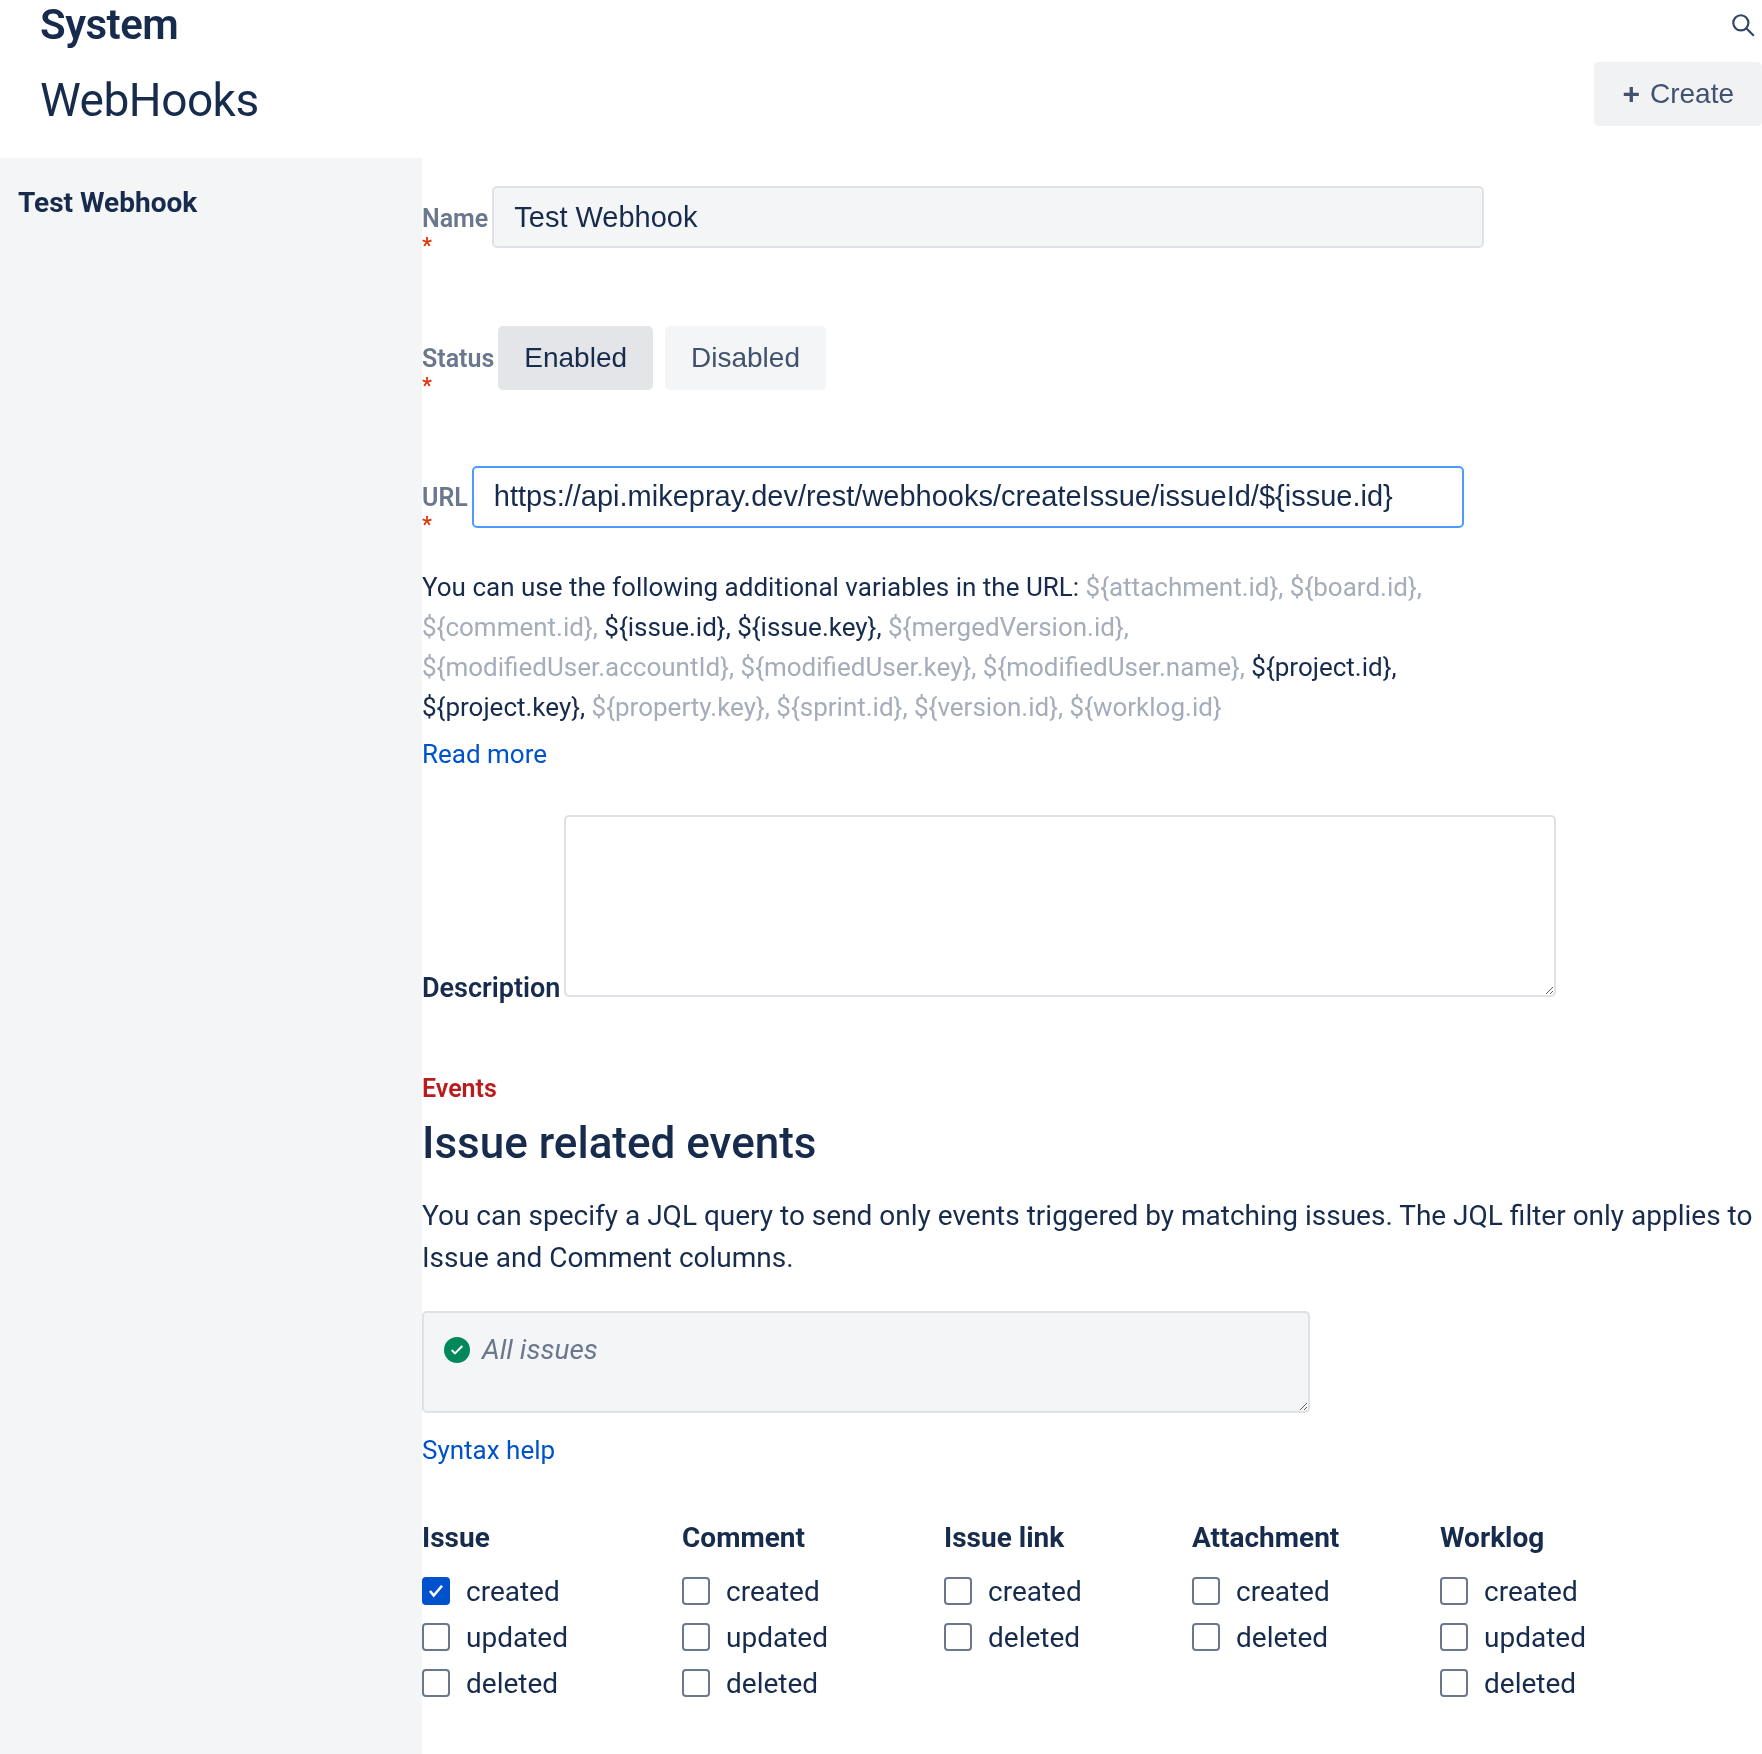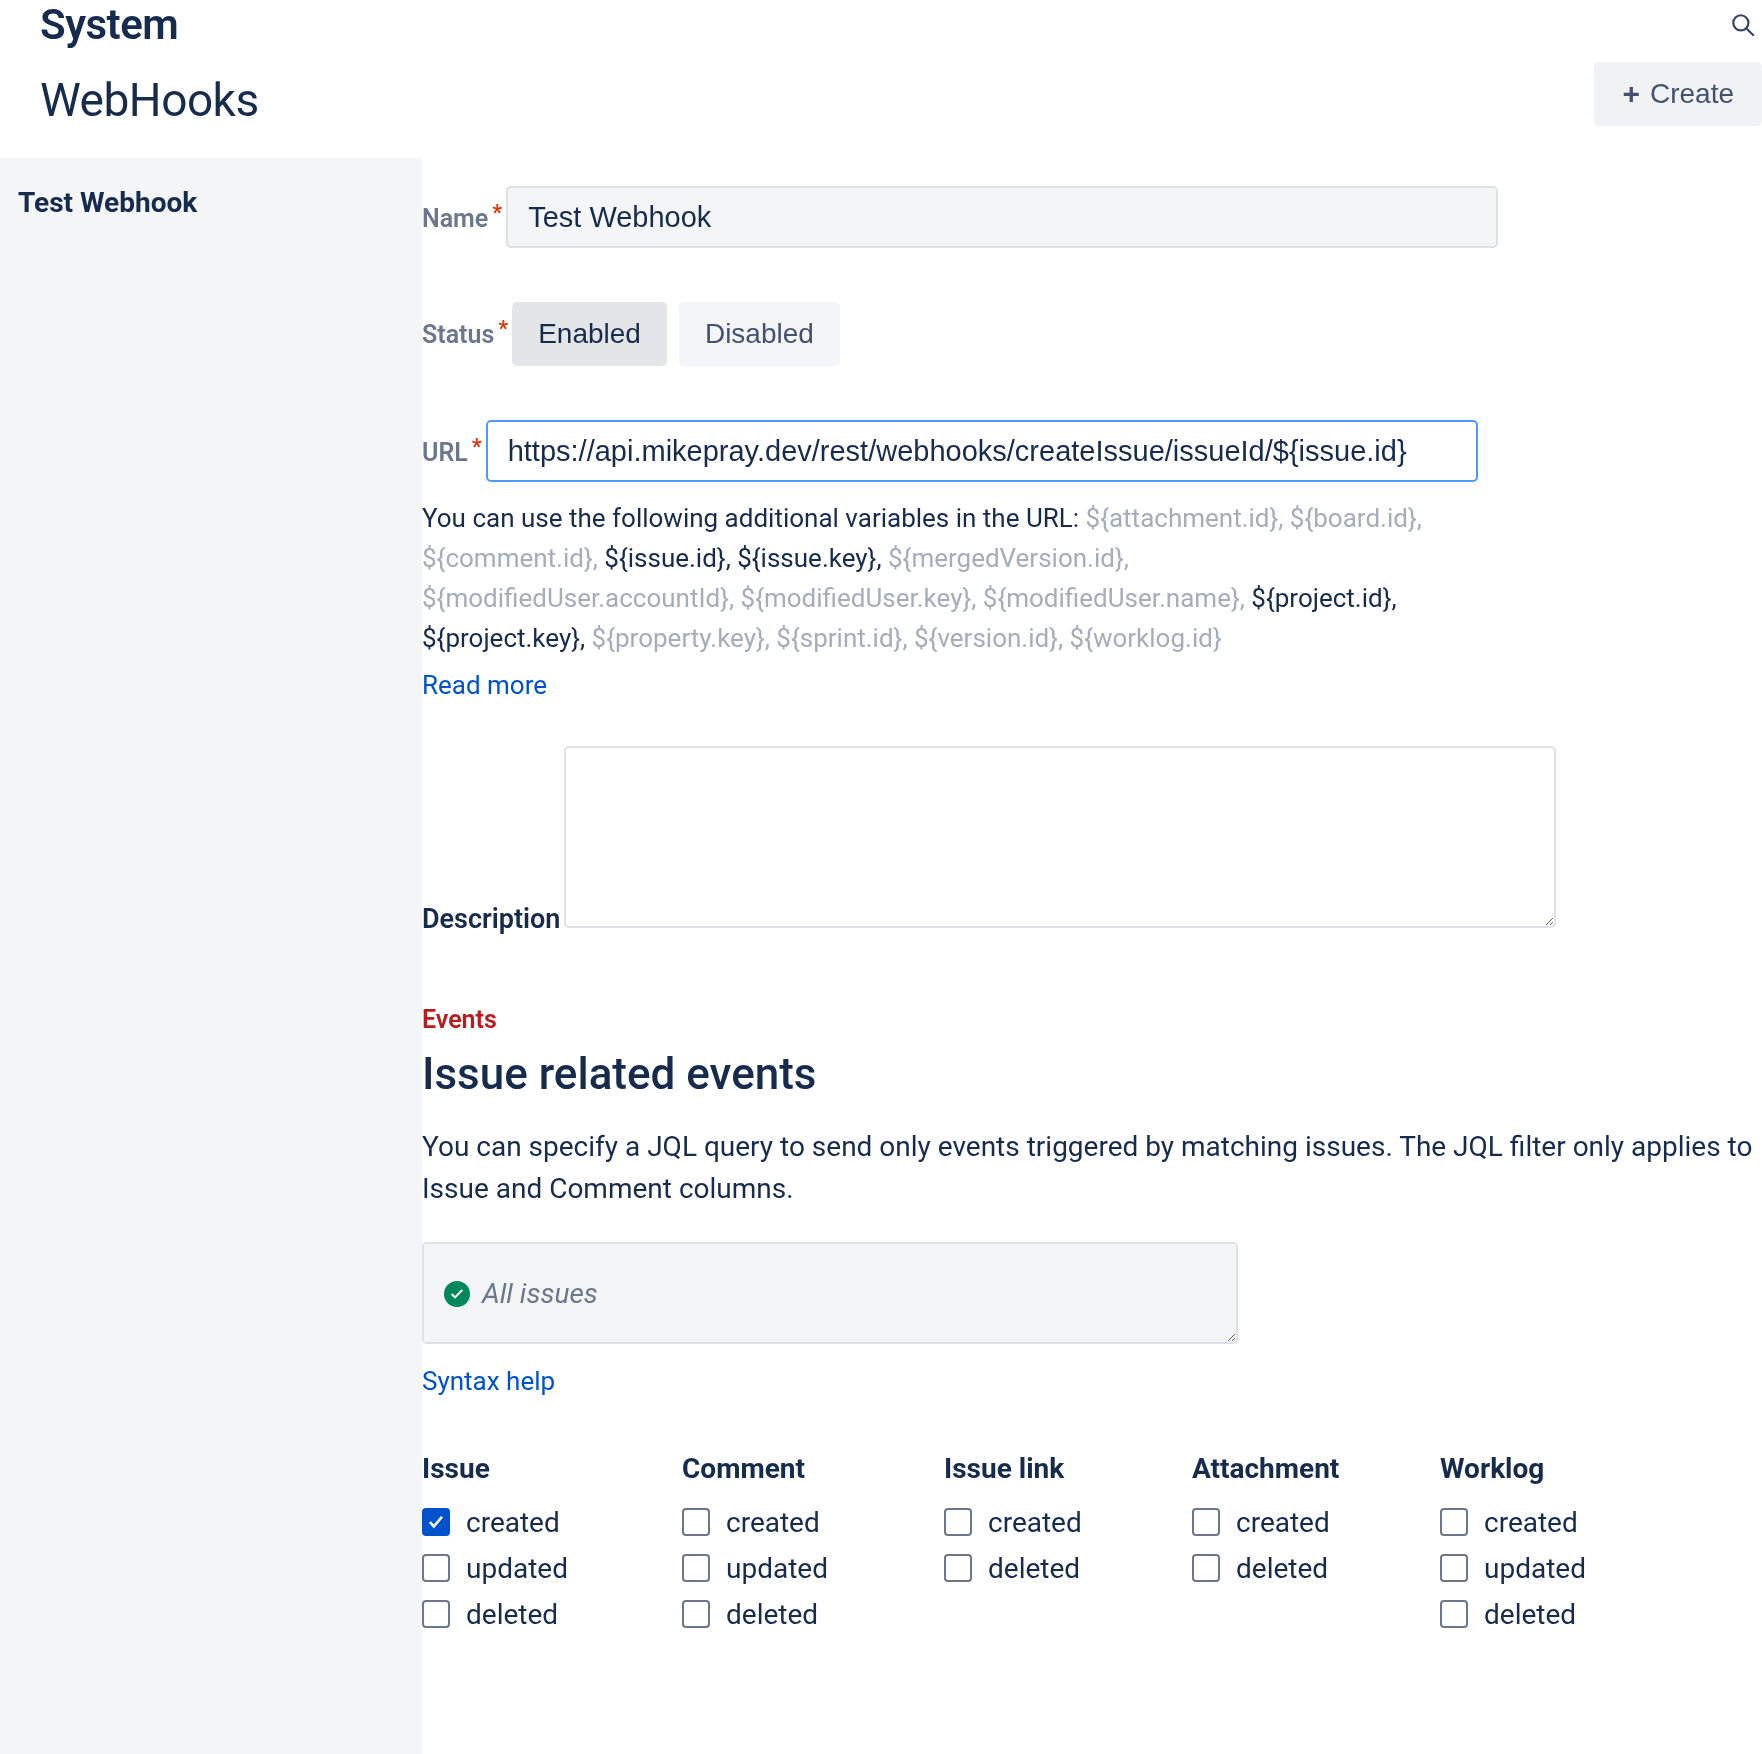--- a/index.html
+++ b/index.html
@@ -13,42 +13,42 @@
   .create-btn .plus { font-size: 30px; line-height: 1; color: #42526E; font-weight: 600; }
   .search-ico { position: absolute; right: 6px; top: 12px; width: 26px; height: 26px; }
   .search-ico svg { width: 26px; height: 26px; stroke: #344563; fill: none; stroke-width: 2; }
 
   .body { display: flex; flex: 1; min-height: 0; }
   .sidebar { width: 438px; background: #F4F5F7; padding: 28px 18px; }
   .sidebar-item { font-size: 28px; font-weight: 700; color: #172B4D; }
 
   .content { flex: 1; padding: 28px 0 0 0; }
   .field { margin-bottom: 54px; padding: 0 0 0 0; }
-  .label { font-size: 25px; font-weight: 600; color: #6B778C; display: inline-flex; align-items: flex-start; gap: 4px; margin-bottom: 10px; }
+  .label { font-size: 25px; font-weight: 600; color: #6B778C; display: inline-flex; align-items: flex-start; gap: 4px; margin-bottom: 10px; flex-direction: column; }
   .req { color: #DE350B; font-size: 22px; position: relative; top: -4px; }
 
   .text-input { width: 992px; height: 62px; padding: 0 20px; border: 2px solid #DFE1E6; border-radius: 5px; background: #F4F5F7; font-size: 29px; color: #172B4D; }
 
   .seg { display: inline-flex; gap: 12px; }
   .seg button { height: 64px; padding: 0 26px; border: none; border-radius: 5px; background: #F4F5F7; color: #42526E; font-size: 28px; cursor: pointer; }
   .seg button.selected { background: #E3E5E8; color: #172B4D; }
 
   .url-input { width: 992px; height: 62px; padding: 16px 20px; border: 2px solid #4C9AFF; border-radius: 5px; background: #fff; font-size: 29px; color: #172B4D; }
 
   .hint { width: 1020px; font-size: 26px; line-height: 40px; color: #172B4D; margin-top: 16px; }
   .hint .muted { color: #A5ADBA; }
   .link { color: #0052CC; text-decoration: none; font-size: 26px; display: inline-block; margin-top: 12px; }
 
   .desc { width: 992px; height: 182px; border: 2px solid #DFE1E6; border-radius: 5px; resize: both; font-size: 27px; padding: 14px 18px; background: #fff; }
 
   .section-label { font-size: 25px; font-weight: 600; color: #b91c1c; margin-top: 60px; margin-bottom: 14px; }
   .events-title { font-size: 44px; font-weight: 500; color: #172B4D; margin-bottom: 26px; }
   .events-desc { font-size: 28px; color: #172B4D; line-height: 42px; margin-bottom: 32px; }
 
-  .jql-box { width: 816px; height: 102px; border: 2px solid #DFE1E6; border-radius: 5px; background: #F4F5F7; padding: 33px 20px; position: relative; resize: both; overflow: auto; }
+  .jql-box { width: 888px; height: 102px; border: 2px solid #DFE1E6; border-radius: 5px; background: #F4F5F7; padding: 20px 20px; position: relative; resize: both; overflow: auto; }
   .jql-inner { display: inline-flex; align-items: center; gap: 12px; }
   .ok-ico { width: 26px; height: 26px; border-radius: 50%; background: #00875A; display: inline-flex; align-items: center; justify-content: center; flex-shrink: 0; }
   .ok-ico svg { width: 16px; height: 16px; stroke: #fff; stroke-width: 3; fill: none; }
   .jql-text { font-style: italic; color: #6B778C; font-size: 28px; }
 
   .columns { display: flex; gap: 0; margin-top: 56px; }
   .col { }
   .col.c0 { width: 260px; }
   .col.c1 { width: 262px; }
   .col.c2 { width: 248px; }

